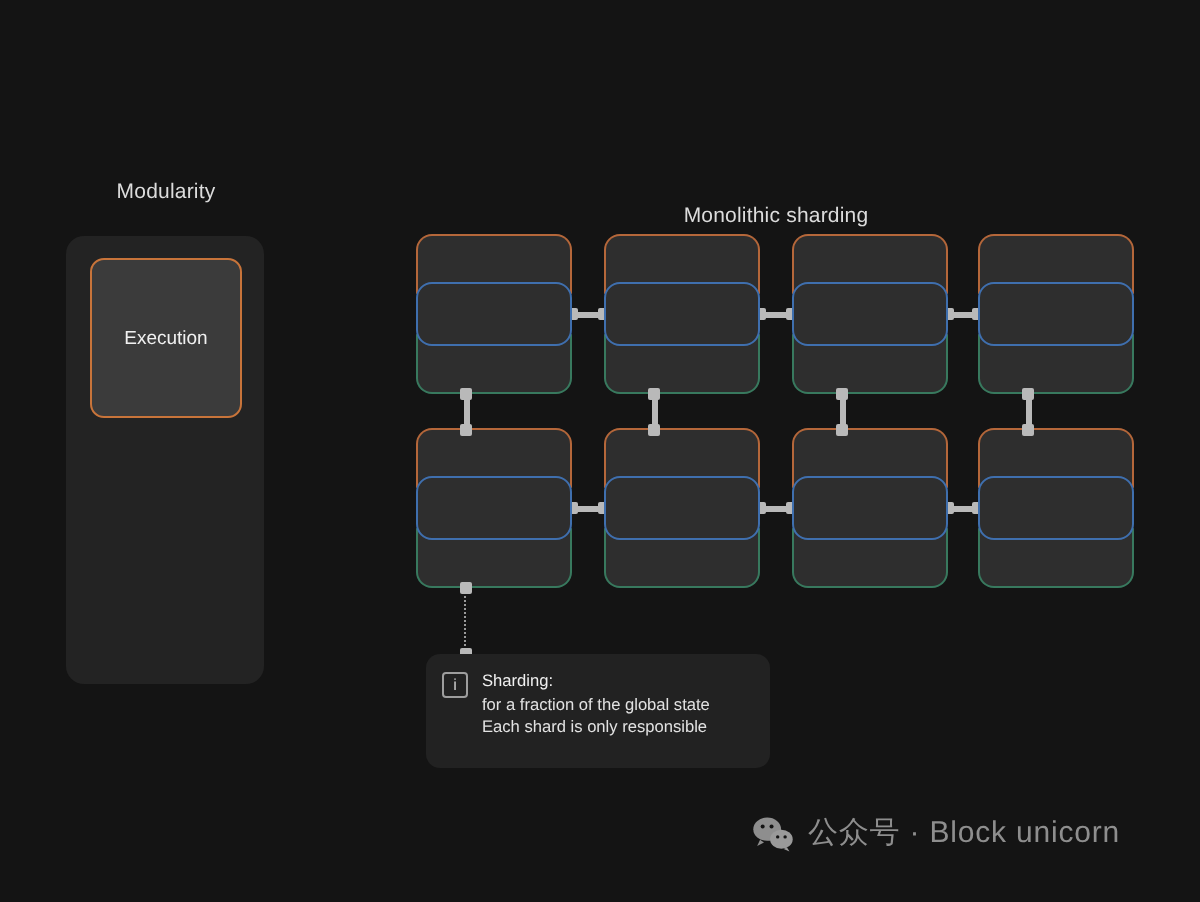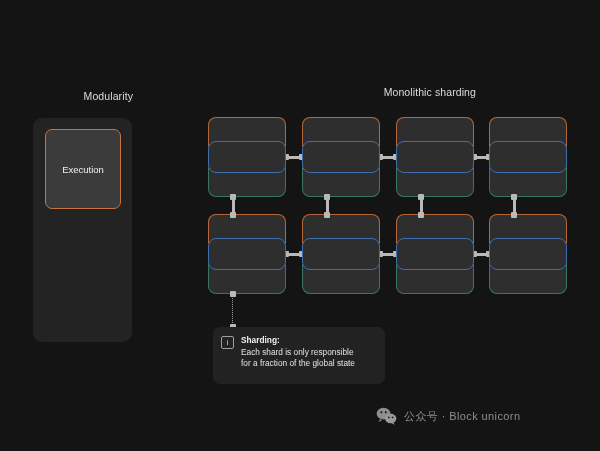--- a/index.html
+++ b/index.html
@@ -24,22 +24,22 @@
 
   
   .caption{
     position:absolute;
     font-size:10.5px;
     color:#dcdcdc;
     text-align:center;
     font-weight:400;
     letter-spacing:.1px;
   }
-  #cap-modularity{left:33px;width:100px;top:90px;text-align:right;}
-  #cap-sharding{left:300px;width:176px;top:86px;text-align:right;}
+  #cap-modularity{left:33px;width:100px;top:90px;}
+  #cap-sharding{left:300px;width:176px;top:102px;}
 
   
   #modularity-panel{
     position:absolute;
     left:33px;top:118px;
     width:99px;height:224px;
     background:#232323;
     border-radius:9px;
   }
   .mod-box{
@@ -127,31 +127,31 @@
   #info-icon{
     flex:0 0 auto;
     width:11px;height:11px;
     margin-top:1px;
     border:1.2px solid #9e9e9e;
     border-radius:2px;
     display:flex;align-items:center;justify-content:center;
     font-size:8px;line-height:1;color:#cfcfcf;
   }
   #tip-text{font-size:8.3px;line-height:11.6px;color:#e2e2e2;}
-  #tip-title{color:#f0f0f0;font-weight:bold;}
+  #tip-title{color:#f0f0f0;}
 
   
   #watermark{
     position:absolute;
     left:376px;top:407px;
     display:flex;align-items:center;gap:7px;
     color:#8e8e8e;
   }
   #wechat-icon{width:21px;height:18px;flex:0 0 auto;}
-  #wm-text{font-size:11px;letter-spacing:.4px;}
+  #wm-text{font-size:15px;letter-spacing:.4px;}
 </style>
 </head>
 <body>
 
 <div id="canvas">
 
 
   <div class="caption" id="cap-modularity">Modularity</div>
 
   <div id="modularity-panel">
@@ -237,22 +237,22 @@
       <div class="dot" style="left: 230px; top: 291px; background: rgb(185, 185, 185);"></div>
       <div class="dot" style="left: 230px; top: 324px; background: rgb(185, 185, 185);"></div>
     </div>
 
   <div id="tooltip">
     <div id="info-icon">
       <span>i</span>
     </div>
     <div id="tip-text">
       <div id="tip-title">Sharding:</div>
+      <div>for a fraction of the global state</div>
       <div>Each shard is only responsible</div>
-      <div>for a fraction of the global state</div>
     </div>
   </div>
 
   <div id="watermark">
     <svg id="wechat-icon" viewBox="0 0 26 22">
       <ellipse cx="9.4" cy="8" rx="8.6" ry="7.2" fill="#8e8e8e"></ellipse>
       <path d="M5 14.6 L3.2 18.4 L7.4 16.2 Z" fill="#8e8e8e"></path>
       <ellipse cx="18.2" cy="14.2" rx="7" ry="5.9" fill="#9a9a9a"></ellipse>
       <path d="M21.6 19.2 L23.2 21.9 L19.6 20.3 Z" fill="#9a9a9a"></path>
       <circle cx="6.6" cy="6.4" r="1.25" fill="#141414"></circle>

